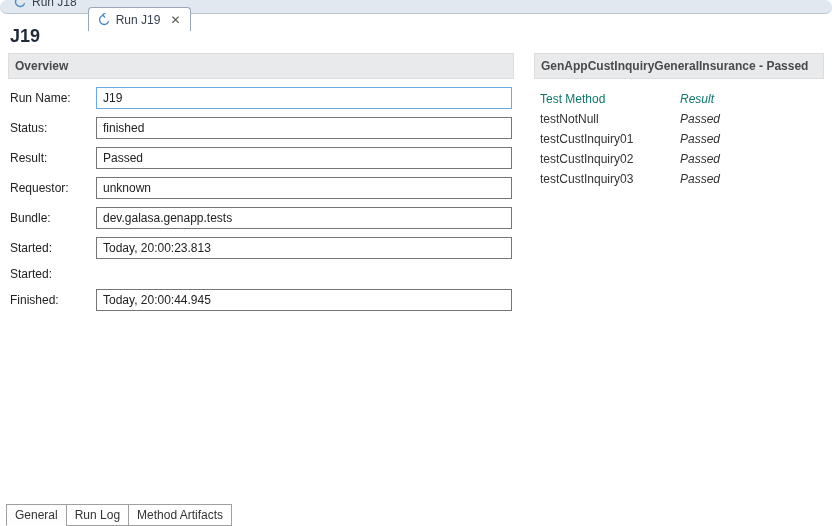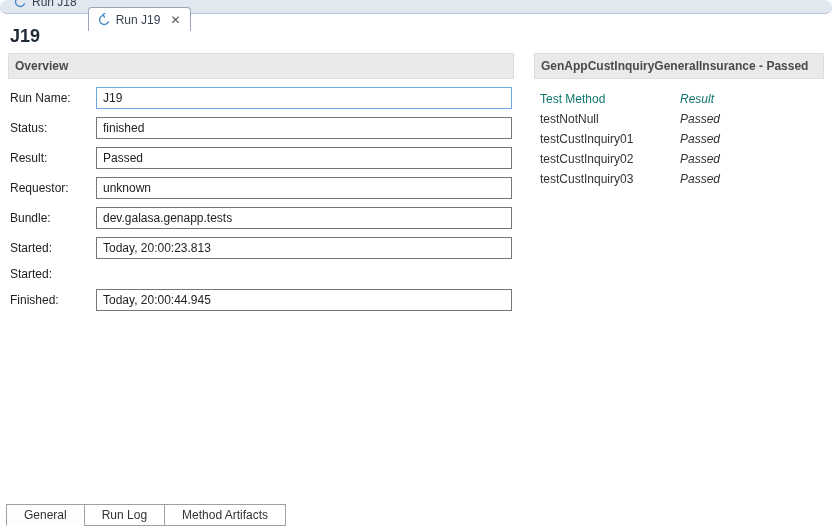--- a/index.html
+++ b/index.html
@@ -133,21 +133,21 @@
     }
     .bottom-tab-bar {
       display: flex;
       align-items: flex-end;
       padding: 0 6px;
       border-top: 0;
       margin-top: auto;
       height: 24px;
     }
     .bottom-tab {
-      padding: 3px 17px;
+      padding: 3px 8px;
       border: 1px solid #a0a0a0;
       font-size: 12px;
       cursor: pointer;
       margin-right: -1px;
       background: #fff;
       color: #333;
     }
     .bottom-tab.active {
       background: #fdfdfd;
       border-bottom-color: #fff;

